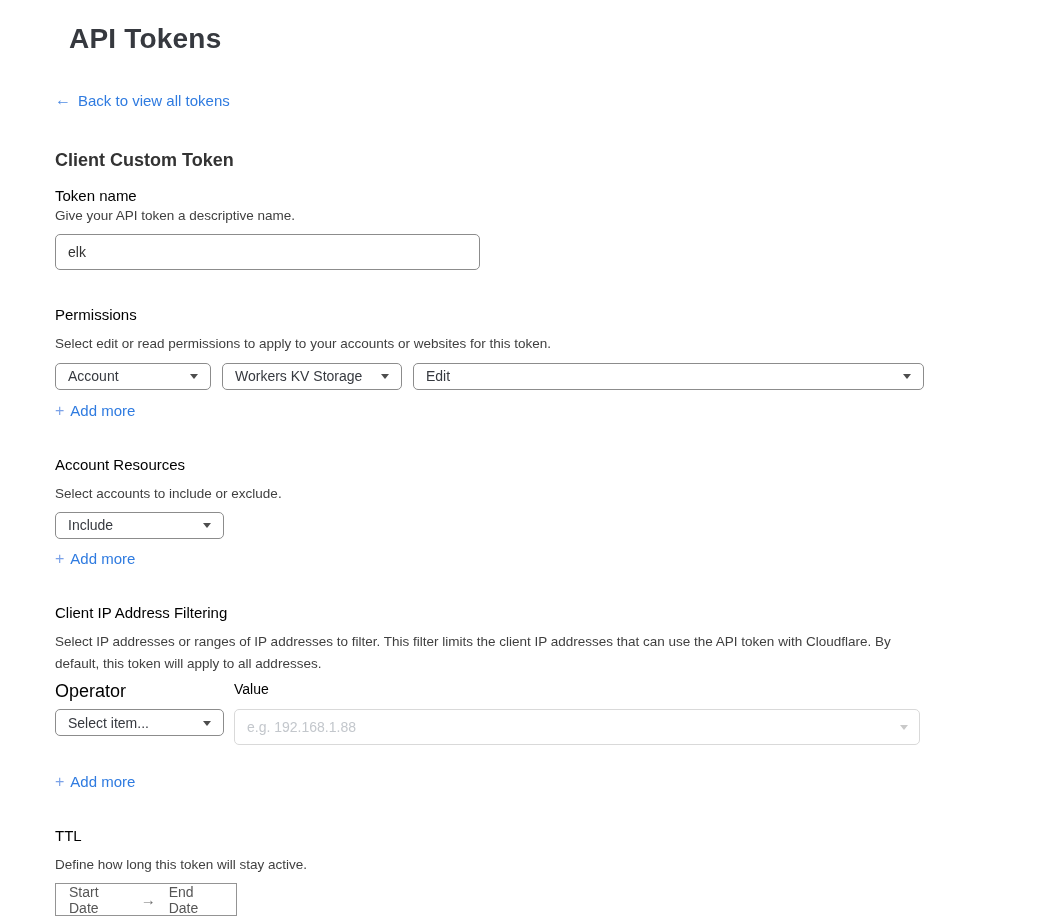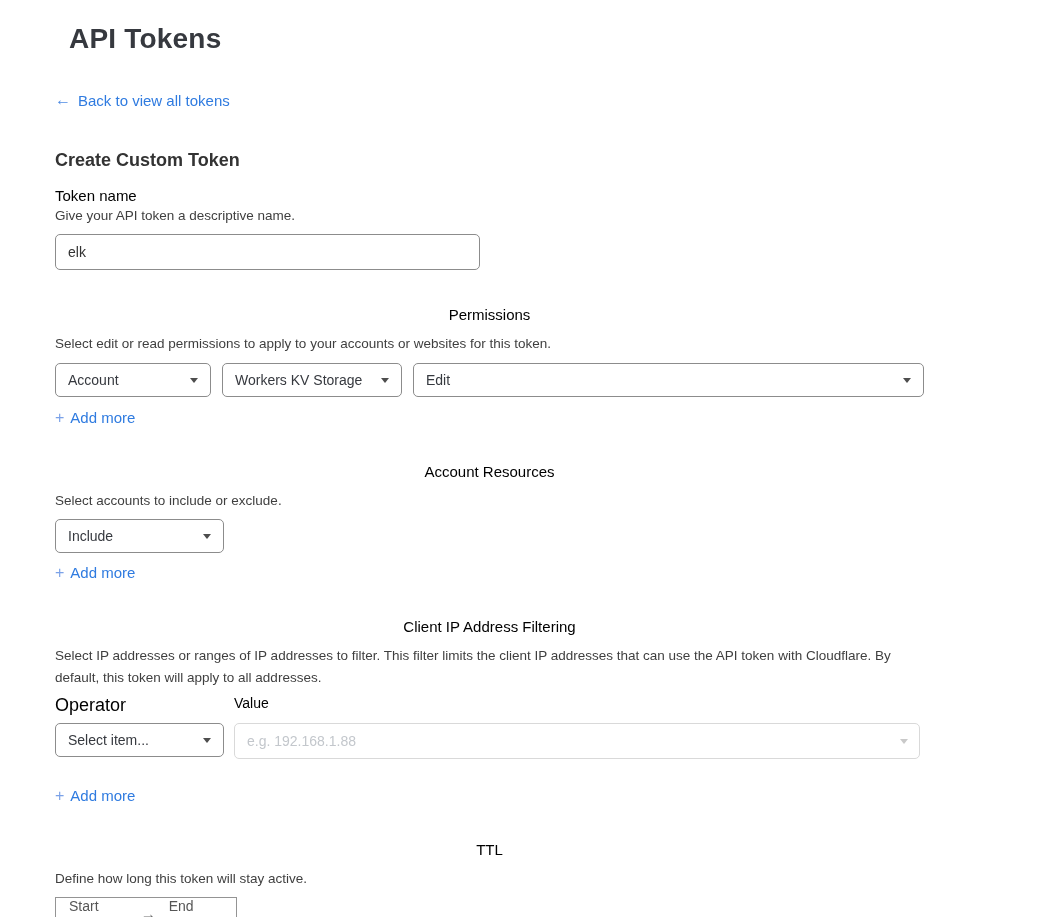--- a/index.html
+++ b/index.html
@@ -45,41 +45,41 @@
   .field-label {
     font-size: 15px;
     color: #000000;
     line-height: 1.2;
   }
   .field-desc {
     font-size: 13.5px;
     color: #3f3f3f;
     line-height: 22px;
   }
-  .mt-label { margin-top: 36px; text-align: center; }
+  .mt-label { margin-top: 36px; }
   .mt-desc  { margin-top: 9px; }
 
   .text-input {
     height: 30px;
     border: 1px solid #8c8c8c;
     border-radius: 5px;
     padding: 17px 12px;
     font-size: 14px;
     color: #333;
     font-family: inherit;
     background: #fff;
     outline: none;
     display: block;
   }
   #token-name-input { width: 425px; margin-top: 7px; }
 
   .row { display: flex; margin-top: 8px; }
   .select {
     position: relative;
-    height: 34px;
+    height: 27px;
     border: 1px solid #8c8c8c;
     border-radius: 5px;
     background: #fff;
     display: flex;
     align-items: center;
     padding: 0 30px 0 12px;
     font-size: 14px;
     color: #36393f;
     cursor: pointer;
   }
@@ -142,21 +142,21 @@
 
 <div class="container">
 
   <h1 class="page-title">API Tokens</h1>
 
   <a class="back-link">
     <span class="back-arrow">←</span>
     <span>Back to view all tokens</span>
   </a>
 
-  <h2 class="section-heading">Create Custom Token</h2>
+  <h2 class="section-heading">Client Custom Token</h2>
 
   
   <div class="field-label" style="margin-top:15px">Token name</div>
   <div class="field-desc" style="margin-top:0">Give your API token a descriptive name.</div>
   <input id="token-name-input" class="text-input" type="text" value="elk" style="">
 
   
   <div class="field-label mt-label">Permissions</div>
   <div class="field-desc mt-desc">Select edit or read permissions to apply to your accounts or websites for this token.</div>
   <div class="row" style="gap:11px">

